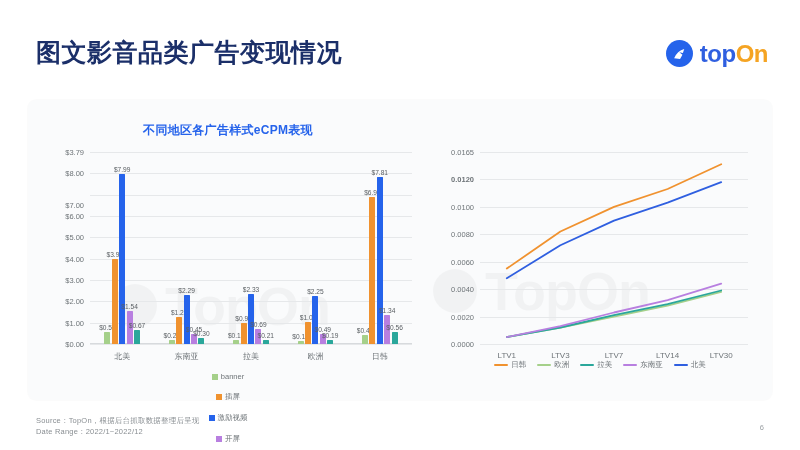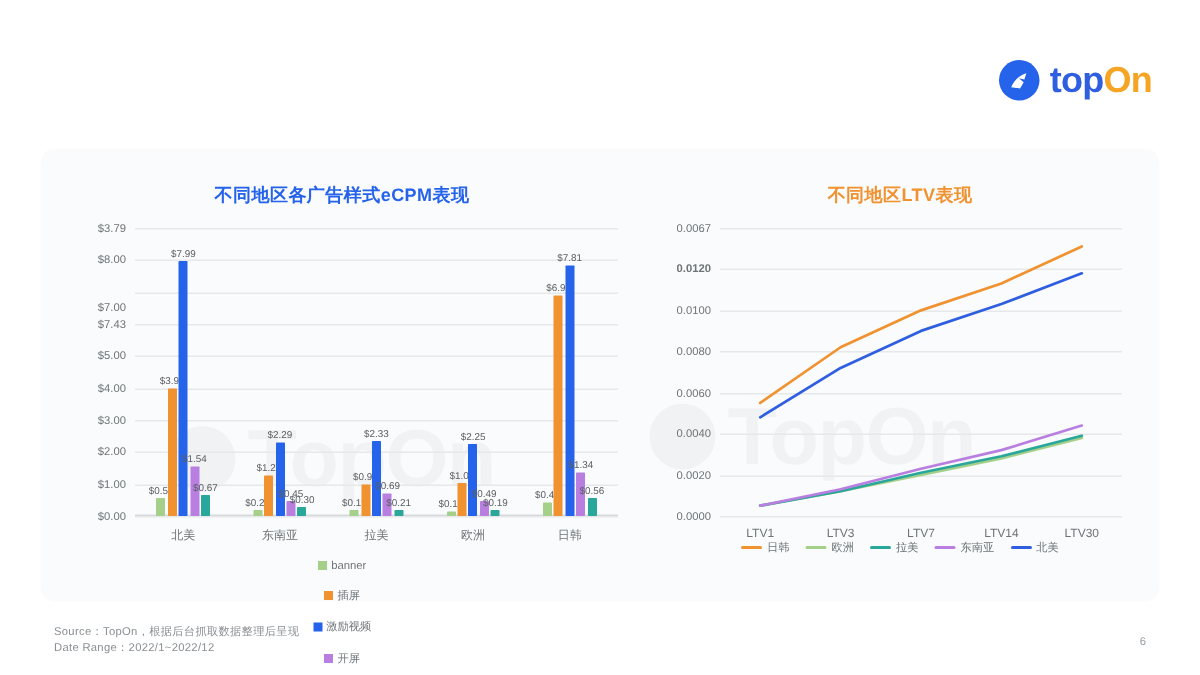--- a/index.html
+++ b/index.html
@@ -201,20 +201,21 @@
     font-size: 7.5px;
     color: #9ba0a4;
   }
 </style>
 </head>
 <body>
 
 <div class="slide">
 
   <div class="header">
+    <div class="page-title">图文影音品类广告变现情况</div>
     <div class="logo">
       <span class="logo-mark">
         <svg width="18" height="18" viewBox="0 0 24 24" aria-hidden="true">
           <path d="M5.5 17.5 C8 11 13 7 19 5.2 L17.2 10.6 L12.4 9.6 L16.6 13 L13.4 18.6 Z" fill="#ffffff"></path>
         </svg>
       </span>
       <span class="logo-text">
         <span class="logo-top">top</span><span class="logo-on">On</span>
       </span>
     </div>
@@ -242,21 +243,21 @@
           <div class="ytick" style="top: 170.667px;">$1.00</div>
           <div class="gridline" style="top: 149.333px;"></div>
           <div class="ytick" style="top: 149.333px;">$2.00</div>
           <div class="gridline" style="top: 128px;"></div>
           <div class="ytick" style="top: 128px;">$3.00</div>
           <div class="gridline" style="top: 106.667px;"></div>
           <div class="ytick" style="top: 106.667px; margin-left: 20px;">$4.00</div>
           <div class="gridline" style="top: 85.3333px;"></div>
           <div class="ytick" style="top: 85.3333px;">$5.00</div>
           <div class="gridline" style="top: 64px;"></div>
-          <div class="ytick" style="top: 64px;">$7.43</div>
+          <div class="ytick" style="top: 64px;">$6.00</div>
           <div class="gridline" style="top: 42.6667px;"></div>
           <div class="ytick" style="top: 42.6667px; margin-top: 10px;">$7.00</div>
           <div class="gridline" style="top: 21.3333px;"></div>
           <div class="ytick" style="top: 21.3333px;">$8.00</div>
           <div class="gridline" style="top: 0px;"></div>
           <div class="ytick" style="top: 0px;">$3.79</div>
           <div class="axis-base"></div>
           <div class="bar" style="left: 14.3px; width: 6.2px; height: 12.3733px; background: rgb(165, 208, 138);"></div>
           <div class="bar-label" style="left: 17.4px; top: 179.627px;">$0.58</div>
           <div class="bar" style="left: 21.7px; width: 6.2px; height: 84.9067px; background: rgb(240, 146, 47);"></div>
@@ -331,38 +332,37 @@
             <span>开屏</span>
           </span>
           <span class="legend-item">
             <span class="swatch-sq" style="background: rgb(42, 167, 155);"></span>
             <span>原生</span>
           </span>
         </div>
     </div>
 
     <div class="panel panel-right">
-      <div class="chart-title title-orange">不同地区LTV表现</div>
       <div class="plot plot-right" id="plot-line">
           <div class="gridline" style="top: 192px;"></div>
           <div class="ytick" style="top: 192px;">0.0000</div>
           <div class="gridline" style="top: 164.571px;"></div>
           <div class="ytick" style="top: 164.571px; padding-left: 42px;">0.0020</div>
           <div class="gridline" style="top: 137.143px;"></div>
           <div class="ytick" style="top: 137.143px;">0.0040</div>
           <div class="gridline" style="top: 109.714px;"></div>
           <div class="ytick" style="top: 109.714px;">0.0060</div>
           <div class="gridline" style="top: 82.2857px;"></div>
           <div class="ytick" style="top: 82.2857px;">0.0080</div>
           <div class="gridline" style="top: 54.8571px;"></div>
           <div class="ytick" style="top: 54.8571px;">0.0100</div>
           <div class="gridline" style="top: 27.4286px;"></div>
           <div class="ytick" style="top: 27.4286px; font-weight: bold;">0.0120</div>
           <div class="gridline" style="top: 0px;"></div>
-          <div class="ytick" style="top: 0px;">0.0067</div>
+          <div class="ytick" style="top: 0px;">0.0165</div>
           <svg class="linechart" width="268" height="192">
             <path d="M26.8 116.6 L80.4 79.5 L134.0 54.9 L187.6 37.0 L241.2 12.3" fill="none" stroke="#f0922f" stroke-width="1.8" stroke-linejoin="round" stroke-linecap="round"></path>
             <path d="M26.8 185.1 L80.4 175.5 L134.0 164.6 L187.6 153.6 L241.2 139.9" fill="none" stroke="#a5d08a" stroke-width="1.8" stroke-linejoin="round" stroke-linecap="round"></path>
             <path d="M26.8 185.1 L80.4 175.5 L134.0 163.2 L187.6 152.2 L241.2 138.5" fill="none" stroke="#2aa79b" stroke-width="1.8" stroke-linejoin="round" stroke-linecap="round"></path>
             <path d="M26.8 185.1 L80.4 174.2 L134.0 160.5 L187.6 148.1 L241.2 131.7" fill="none" stroke="#b87fe0" stroke-width="1.8" stroke-linejoin="round" stroke-linecap="round"></path>
             <path d="M26.8 126.2 L80.4 93.3 L134.0 68.6 L187.6 50.7 L241.2 30.2" fill="none" stroke="#2f5fe0" stroke-width="1.8" stroke-linejoin="round" stroke-linecap="round"></path>
           </svg>
           <div class="xtick" style="left: 26.8px;">LTV1</div>
           <div class="xtick" style="left: 80.4px;">LTV3</div>
           <div class="xtick" style="left: 134px;">LTV7</div>

